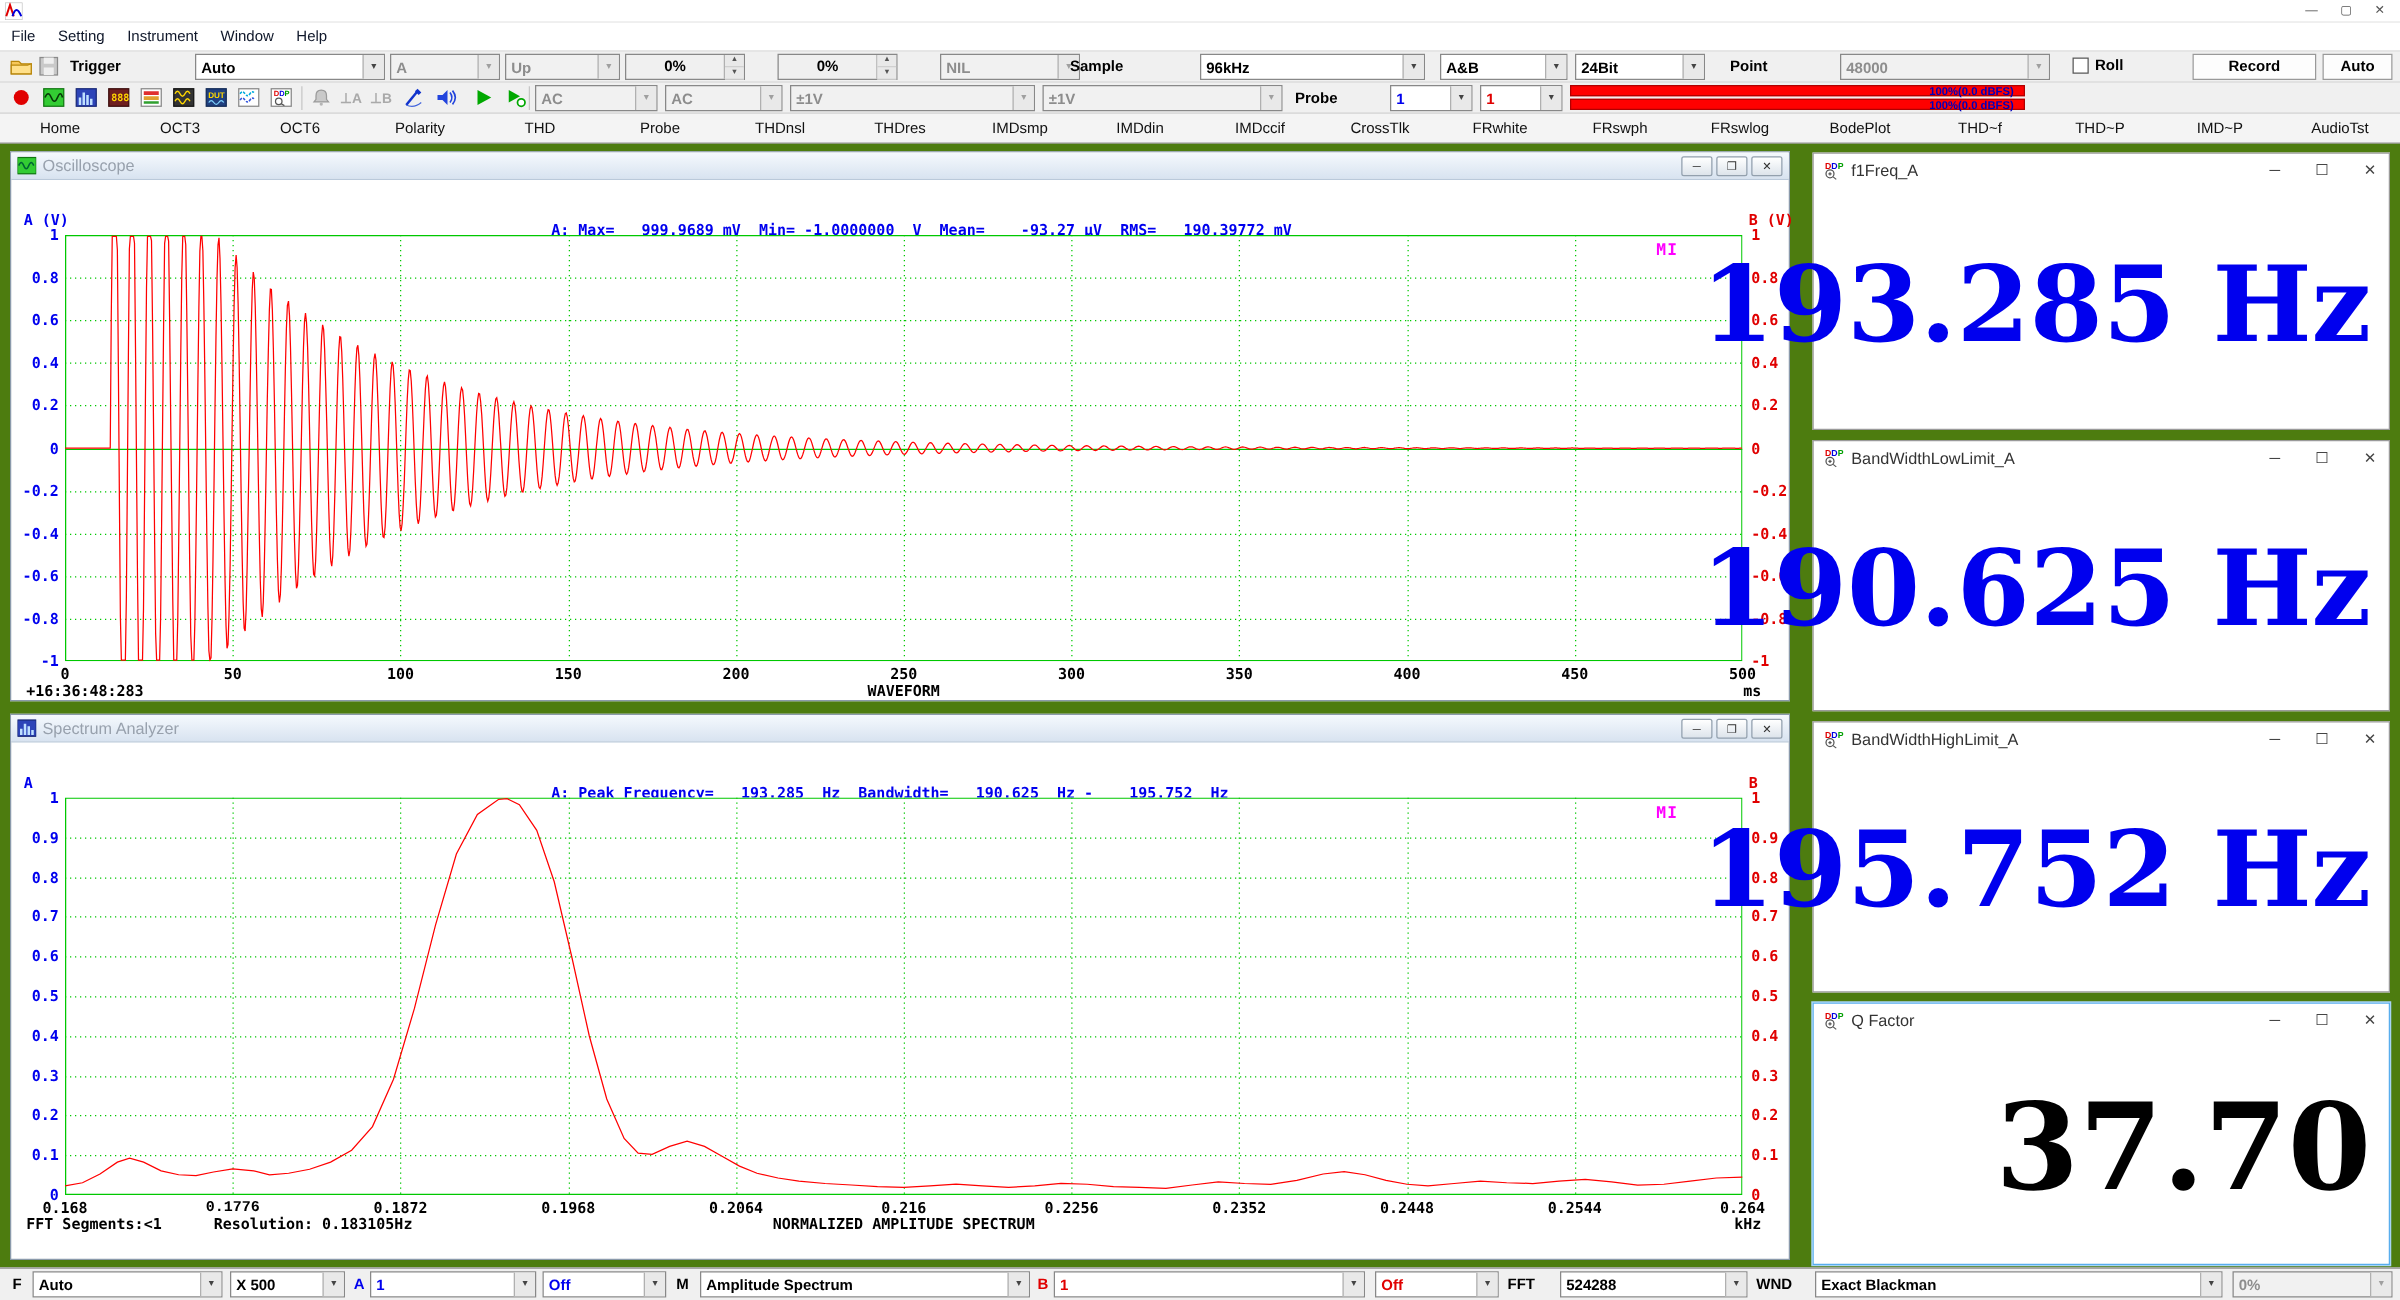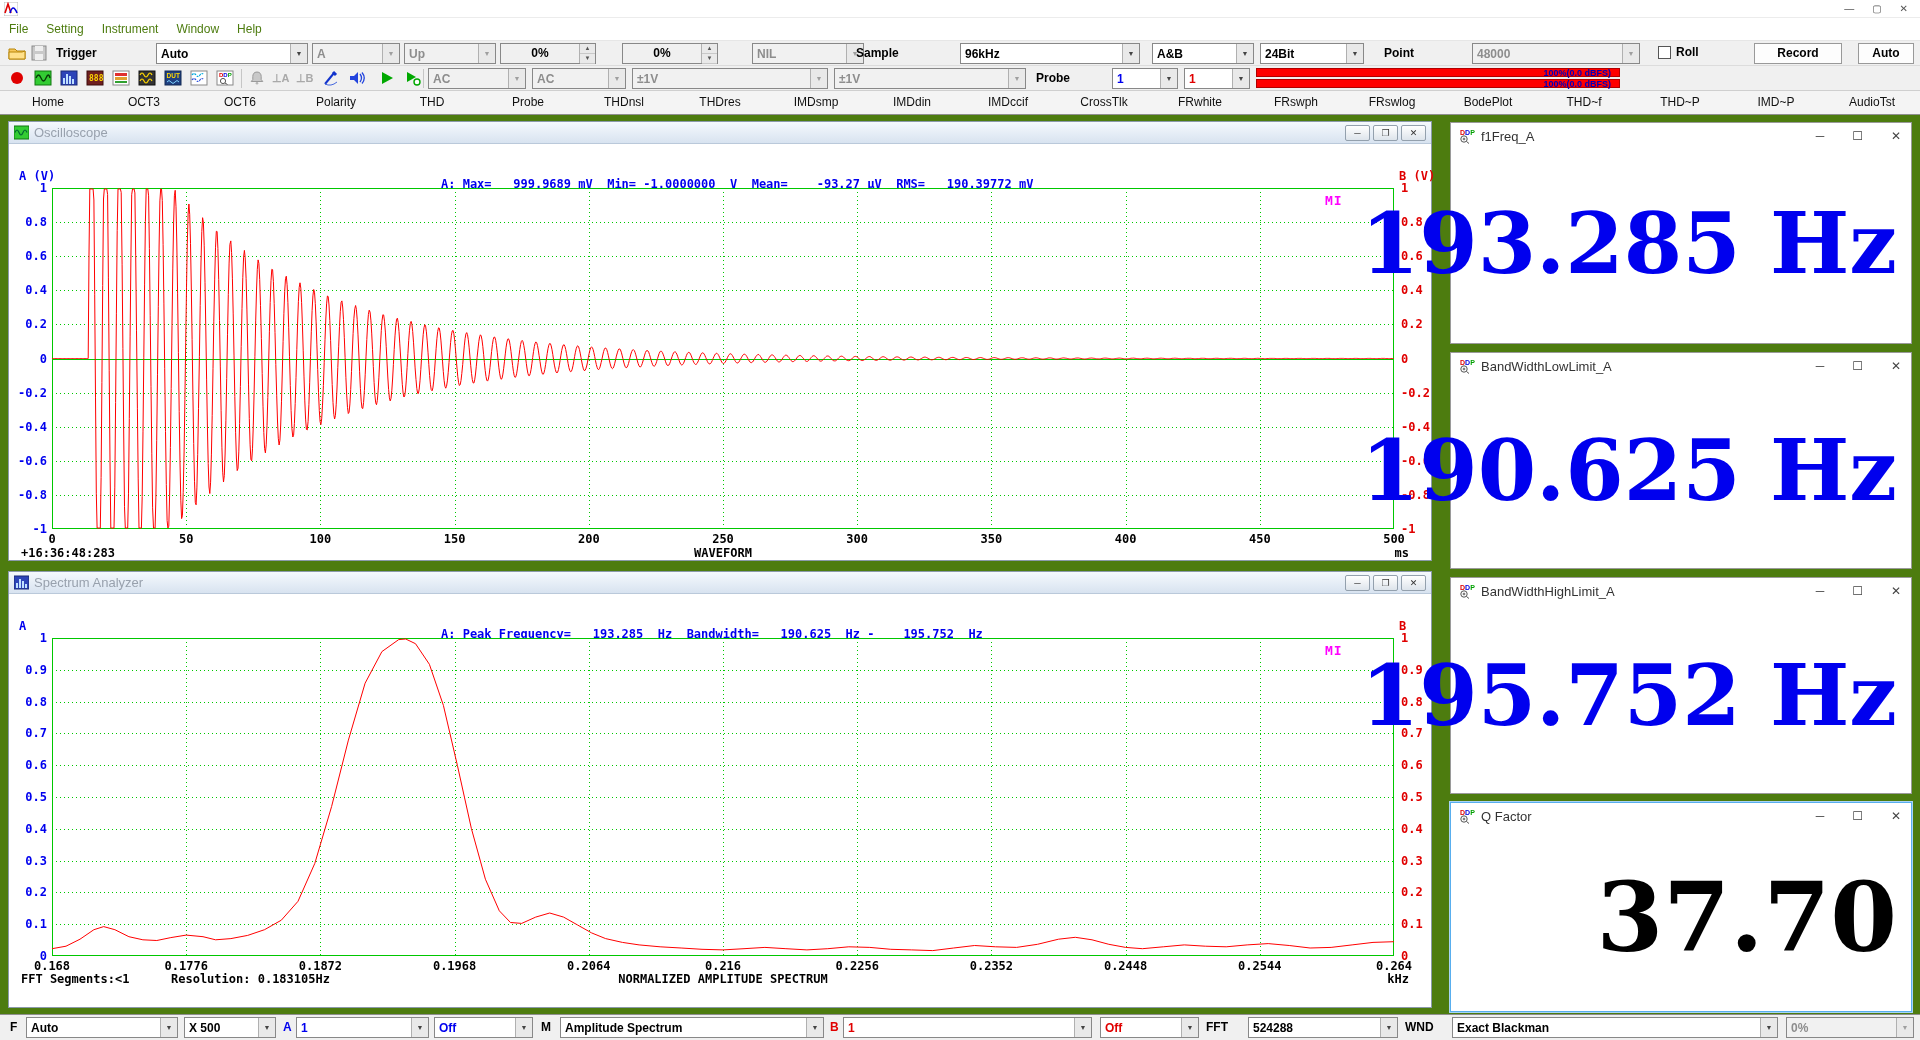--- a/index.html
+++ b/index.html
@@ -2,21 +2,21 @@
 <html><head>
 <meta charset="utf-8">
 <style>
 *{margin:0;padding:0;box-sizing:border-box}
 html,body{width:1920px;height:1040px;overflow:hidden;font-family:"Liberation Sans",sans-serif;background:#a4a4a4}
 
 .titlebar{position:absolute;left:0;top:0;width:1920px;height:18px;background:#fff;display:flex;align-items:center;border-bottom:1px solid #ececec}
 .titlebar .ttext{font-size:11px;color:#8a8a8a;margin-left:6px;white-space:pre}
 .winbtns{margin-left:auto;display:flex;gap:18px;padding-right:12px;color:#555;font-size:10px;line-height:18px}
 .menubar{position:absolute;left:0;top:18px;width:1920px;height:23px;background:#fff;display:flex;border-bottom:1px solid #e6e6e6}
-.menubar span{font-size:12px;color:#4d7c0f;padding:0 9px;line-height:22px}
+.menubar span{font-size:12px;color:#0f172a;padding:0 9px;line-height:22px}
 .toolbar{position:absolute;left:0;width:1920px;background:#f0f0f0}
 #tb1{top:41px;height:25px;border-bottom:1px solid #dcdcdc}
 #tb2{top:66px;height:25px;border-bottom:1px solid #cfcfcf}
 .tabbar{position:absolute;left:0;top:91px;width:1920px;height:24px;background:#f4f4f4;border-bottom:1px solid #8f8f8f;display:flex}
 .tab{flex:1;font-size:12px;text-align:center;line-height:22px;color:#111}
 .tlabel{position:absolute;top:5px;font-size:12px;font-weight:bold;color:#000;white-space:nowrap}
 .tlabel.blue{color:#0000ee}.tlabel.red{color:#e00000}
 .combo{position:absolute;top:2px;height:21px;background:#fff;border:1px solid #888;display:flex;align-items:stretch}
 .combo .txt{flex:1;padding:1px 4px 0;font-size:12px;font-weight:bold;white-space:nowrap;overflow:hidden;line-height:18px;color:#000}
 .combo .btn{width:17px;background:#e9e9e9;border-left:1px solid #b0b0b0;font-size:7px;color:#444;display:flex;align-items:center;justify-content:center}
@@ -172,21 +172,21 @@
   </div>
   <span class="tlabel" style="left:1384px">Point</span>
   <div class="combo disabled" style="left:1472px;width:168px">
     <span class="txt">48000</span>
       <span class="btn">▼</span>
   </div>
   <span class="checkbox" style="left:1658px">
     <span class="box"></span>
     <span class="lbl">Roll</span>
   </span>
-  <div class="push-btn" style="left:1754px;width:88px">Record</div>
+  <div class="push-btn" style="left:1754px;width:99px">Record</div>
   <div class="push-btn" style="left:1858px;width:56px">Auto</div>
 </div>
 
 <div class="toolbar" id="tb2">
   <span class="icon18" style="left:8px">
     <svg width="18" height="18">
         <circle cx="9" cy="9" r="6" fill="#e00000"></circle>
       </svg>
   </span>
   <span class="icon18" style="left:34px">
@@ -496,21 +496,21 @@
           <line x1="1074.5" y1="0" x2="1074.5" y2="318" stroke="#00c800" stroke-width="1" stroke-dasharray="1 3"></line>
           <line x1="0" y1="254.5" x2="1342" y2="254.5" stroke="#00c800" stroke-width="1" stroke-dasharray="1 3"></line>
           <line x1="1208.5" y1="0" x2="1208.5" y2="318" stroke="#00c800" stroke-width="1" stroke-dasharray="1 3"></line>
           <line x1="0" y1="286.5" x2="1342" y2="286.5" stroke="#00c800" stroke-width="1" stroke-dasharray="1 3"></line>
           <rect x="0.5" y="0.5" width="1341" height="317" fill="none" stroke="#00c800"></rect>
           <polyline points="0.0,310.7 14.0,308.2 28.0,301.2 41.9,291.7 51.7,288.6 62.9,291.7 76.9,298.7 90.9,301.8 104.8,302.5 118.8,299.6 134.2,297.1 151.0,298.7 163.6,301.8 178.9,300.6 195.7,297.4 212.5,291.7 229.3,282.2 246.0,263.3 262.8,225.4 279.6,168.5 296.4,102.1 313.1,45.2 329.9,13.6 346.7,1.6 353.7,1.0 363.5,5.7 377.4,26.3 391.4,67.4 405.4,127.4 419.4,190.6 433.4,241.2 447.3,272.8 458.5,284.5 469.7,285.4 483.7,279.1 497.7,275.0 511.6,279.1 525.6,287.0 539.6,294.9 553.6,300.6 570.4,304.4 587.1,306.9 608.1,308.8 629.1,310.0 650.0,311.3 671.0,311.9 692.0,310.7 712.9,309.4 733.9,310.7 754.9,311.9 775.8,310.7 796.8,308.8 817.8,309.4 838.8,311.3 859.7,311.9 880.7,312.6 901.7,310.0 922.6,307.5 943.6,308.8 964.6,309.4 985.5,306.3 1006.5,301.2 1023.3,299.3 1040.0,301.8 1056.8,306.3 1073.6,309.4 1090.4,310.7 1111.3,308.8 1132.3,306.9 1153.3,308.2 1174.2,308.8 1195.2,306.9 1216.2,305.6 1237.2,307.5 1258.1,310.0 1279.1,309.4 1300.1,306.9 1321.0,304.4 1342.0,303.7" fill="none" stroke="#ff0000" stroke-width="1"></polyline>
         </svg></div>
     <div class="watermark">MI</div>
     <div class="xticks">
         <span style="left: 0%;">0.168</span>
-        <span style="left: 10%;">0.1776</span>
+        <span style="left: 10%; font-family: Liberation Mono, monospace;">0.1776</span>
         <span style="left: 20%;">0.1872</span>
         <span style="left: 30%;">0.1968</span>
         <span style="left: 40%;">0.2064</span>
         <span style="left: 50%;">0.216</span>
         <span style="left: 60%;">0.2256</span>
         <span style="left: 70%;">0.2352</span>
         <span style="left: 80%;">0.2448</span>
         <span style="left: 90%;">0.2544</span>
         <span style="left: 100%;">0.264</span>
       </div>

